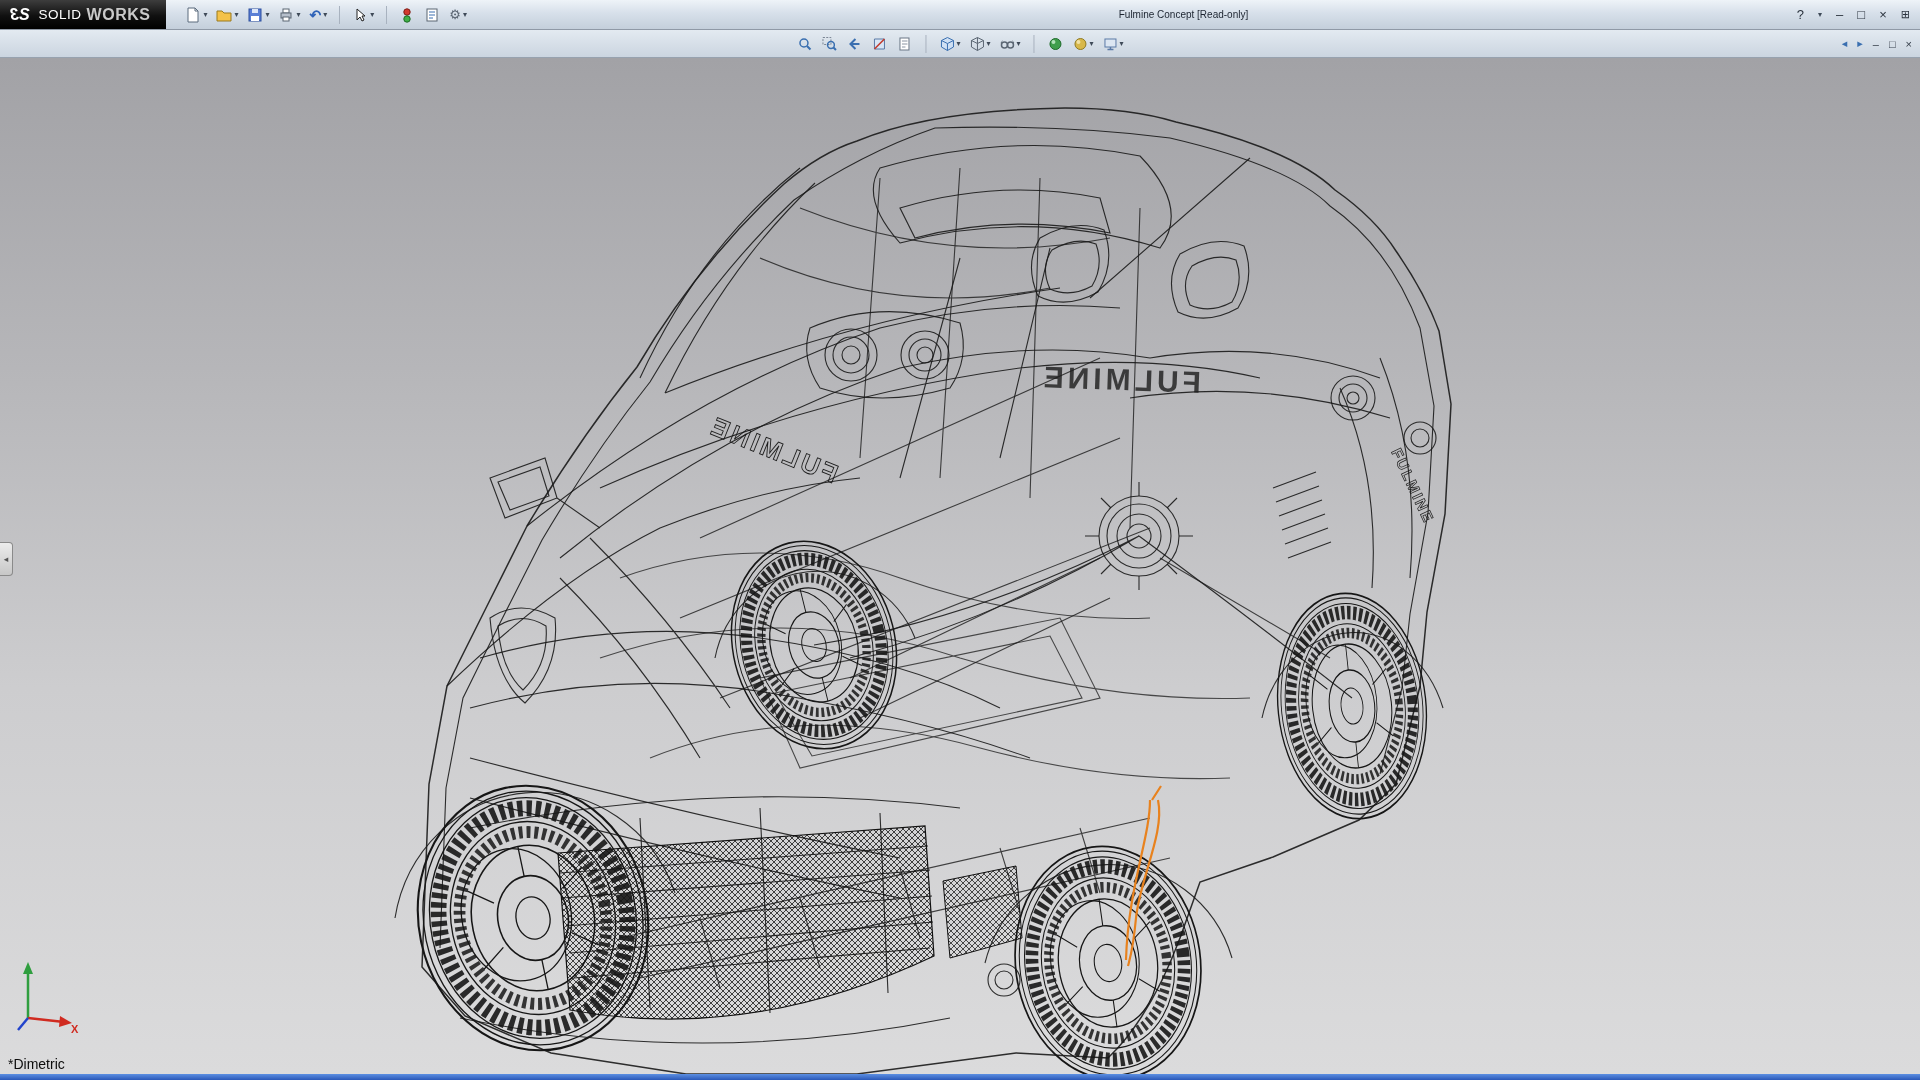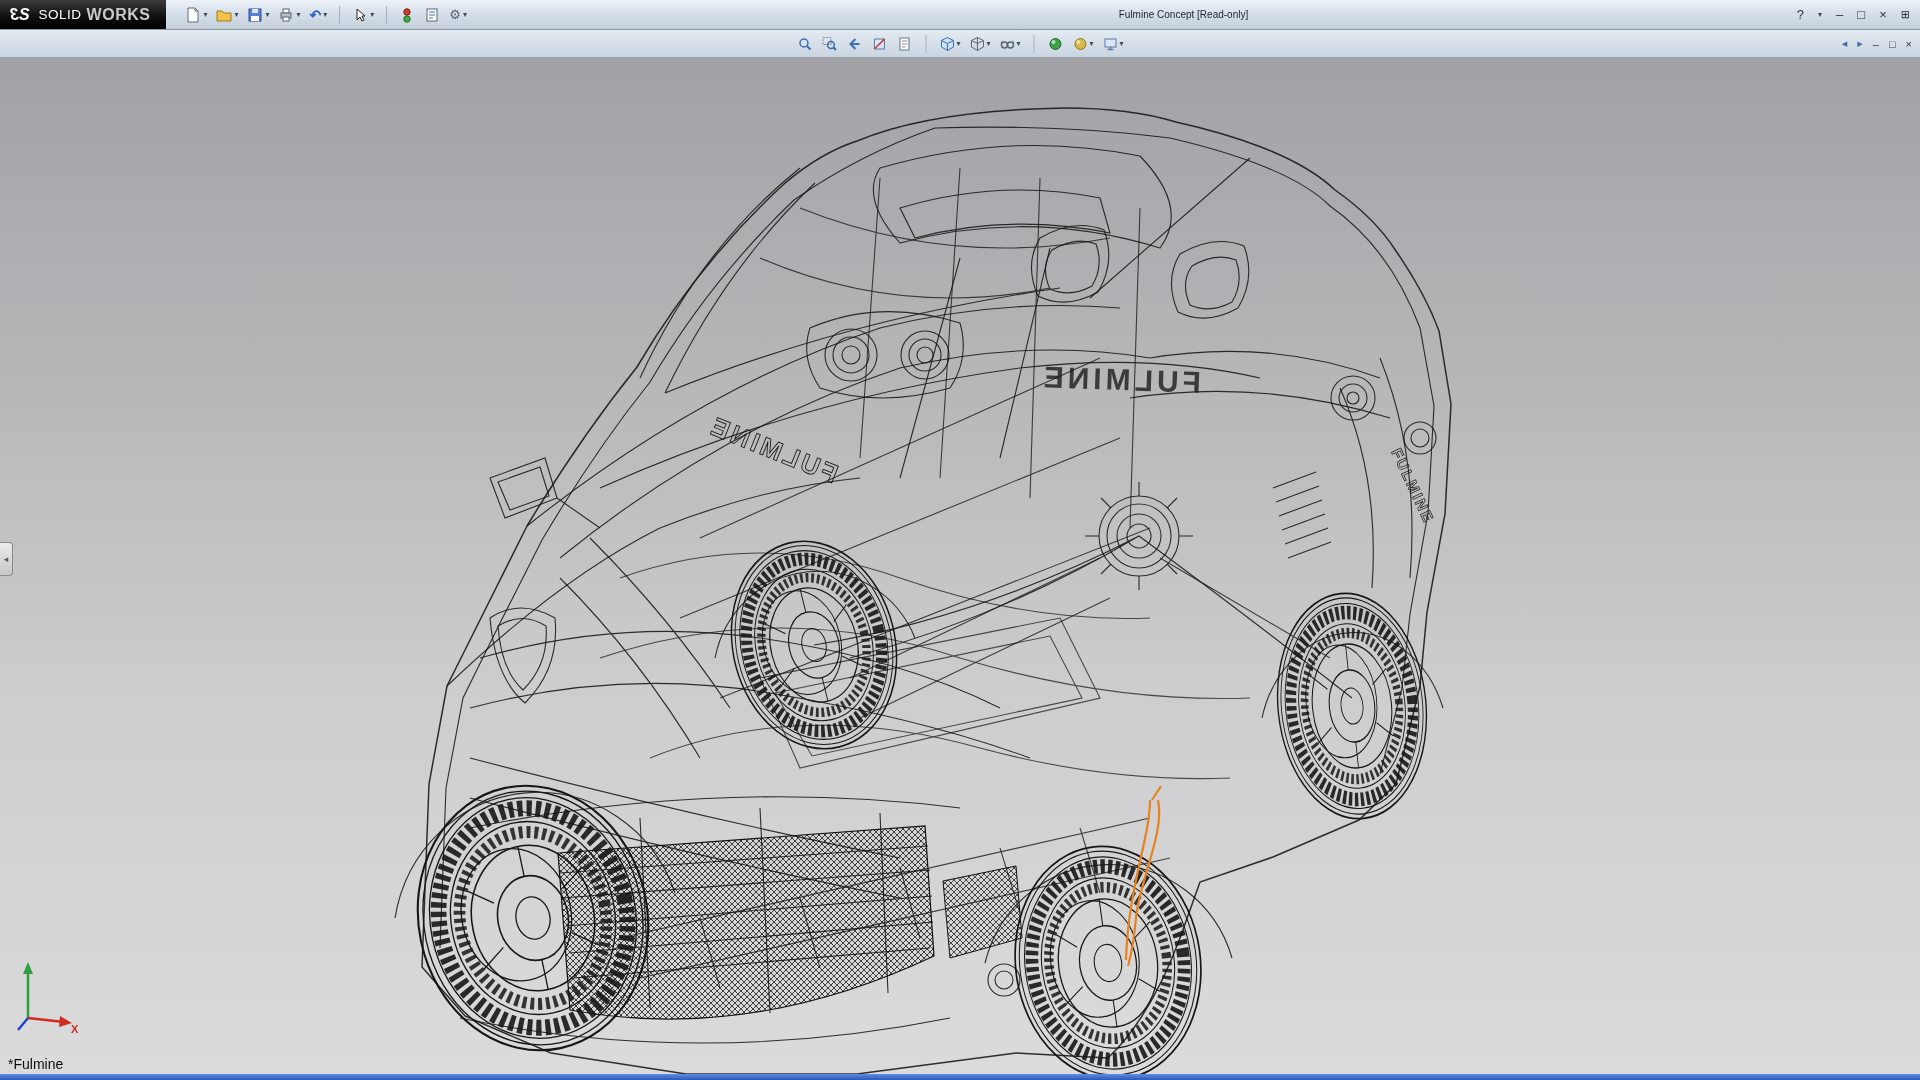--- a/index.html
+++ b/index.html
@@ -329,16 +329,16 @@
 
   <svg class="triad" width="70" height="78">
     <line x1="14" y1="62" x2="14" y2="16" stroke="#2f9e3f" stroke-width="2.5"></line>
     <polygon points="14,6 9,18 19,18" fill="#2f9e3f"></polygon>
     <line x1="14" y1="62" x2="50" y2="66" stroke="#d02b20" stroke-width="2.5"></line>
     <polygon points="58,67 46,60 45,71" fill="#d02b20"></polygon>
     <line x1="14" y1="62" x2="4" y2="74" stroke="#2244cc" stroke-width="2.5"></line>
     <text x="57" y="77" font-size="11" font-weight="bold" fill="#d02b20">X</text>
   </svg>
 
-  <div class="orientation">*Fulmine</div>
+  <div class="orientation">*Dimetric</div>
 </div>
 
 <div class="strip"></div>
 
 </body></html>

